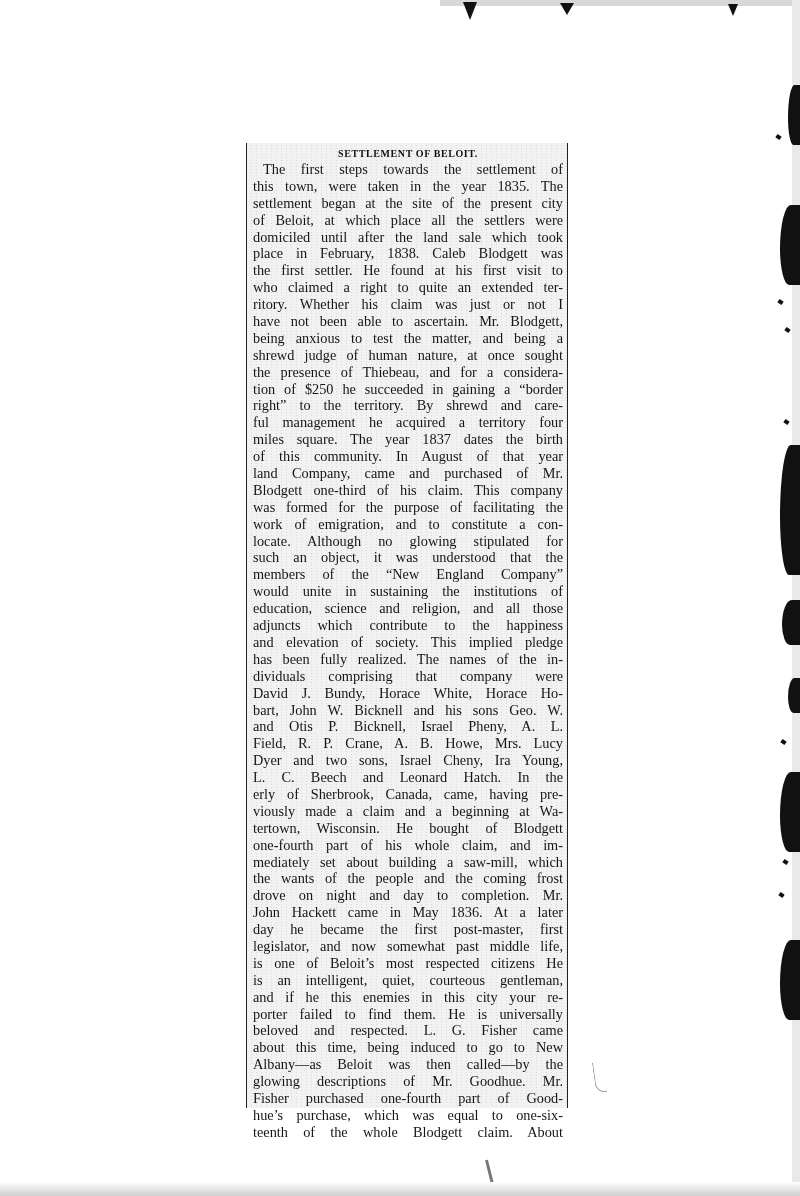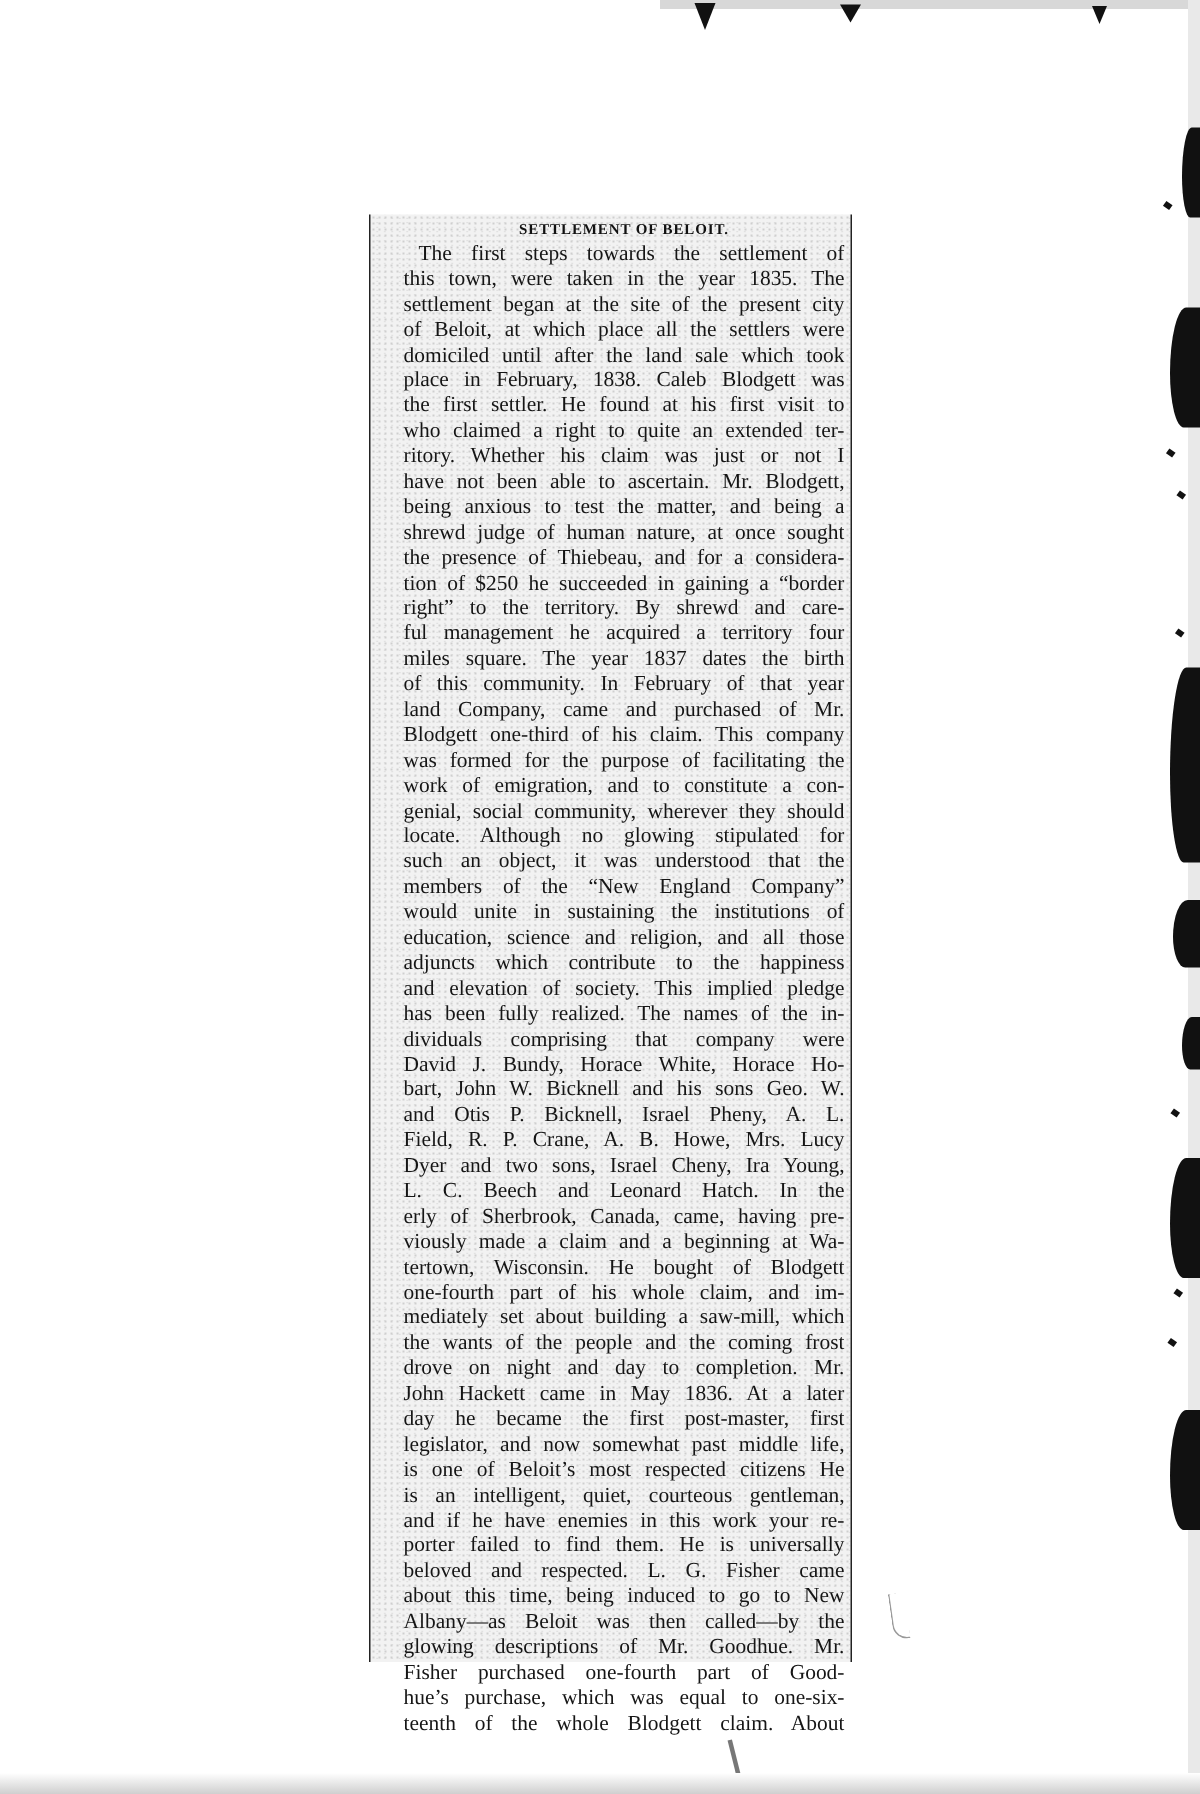--- a/index.html
+++ b/index.html
@@ -46,21 +46,21 @@
     position: absolute; left: 246px; top: 143px; width: 322px; height: 965px;
     background: #f2f2f2;
     background-image:
       radial-gradient(#cfcfcf 0.6px, transparent 0.7px),
       radial-gradient(#dadada 0.6px, transparent 0.7px);
     background-size: 4px 4px, 5px 3px;
     background-position: 0 0, 2px 1px;
     border-left: 1px solid #222;
     border-right: 1px solid #222;
     box-sizing: border-box;
-    padding: 4px 4px 0 22px;
+    padding: 4px 4px 0 6px;
   }
   .headline {
     text-align: center; font-weight: bold; font-size: 10px;
     letter-spacing: 0.6px; height: 14px; line-height: 14px; color: #111;
   }
   .body-lines { margin: 0; padding: 0; }
   .line {
     display: block; font-size: 14.3px; line-height: 16.9px; height: 16.9px;
     color: #151515; white-space: nowrap;
     text-align: justify; text-align-last: justify;
@@ -109,26 +109,25 @@
     <span class="line">who claimed a right to quite an extended ter-</span>
     <span class="line">ritory. Whether his claim was just or not I</span>
     <span class="line">have not been able to ascertain. Mr. Blodgett,</span>
     <span class="line">being anxious to test the matter, and being a</span>
     <span class="line">shrewd judge of human nature, at once sought</span>
     <span class="line">the presence of Thiebeau, and for a considera-</span>
     <span class="line">tion of $250 he succeeded in gaining a “border</span>
     <span class="line">right” to the territory. By shrewd and care-</span>
     <span class="line">ful management he acquired a territory four</span>
     <span class="line">miles square. The year 1837 dates the birth</span>
-    <span class="line">of this community. In February of that year</span>
+    <span class="line">of this community. In August of that year</span>
     <span class="line">land Company, came and purchased of Mr.</span>
     <span class="line">Blodgett one-third of his claim. This company</span>
     <span class="line">was formed for the purpose of facilitating the</span>
     <span class="line">work of emigration, and to constitute a con-</span>
-    <span class="line">genial, social community, wherever they should</span>
     <span class="line">locate. Although no glowing stipulated for</span>
     <span class="line">such an object, it was understood that the</span>
     <span class="line">members of the “New England Company”</span>
     <span class="line">would unite in sustaining the institutions of</span>
     <span class="line">education, science and religion, and all those</span>
     <span class="line">adjuncts which contribute to the happiness</span>
     <span class="line">and elevation of society. This implied pledge</span>
     <span class="line">has been fully realized. The names of the in-</span>
     <span class="line">dividuals comprising that company were</span>
     <span class="line">David J. Bundy, Horace White, Horace Ho-</span>
@@ -142,21 +141,21 @@
     <span class="line">tertown, Wisconsin. He bought of Blodgett</span>
     <span class="line">one-fourth part of his whole claim, and im-</span>
     <span class="line">mediately set about building a saw-mill, which</span>
     <span class="line">the wants of the people and the coming frost</span>
     <span class="line">drove on night and day to completion. Mr.</span>
     <span class="line">John Hackett came in May 1836. At a later</span>
     <span class="line">day he became the first post-master, first</span>
     <span class="line">legislator, and now somewhat past middle life,</span>
     <span class="line">is one of Beloit’s most respected citizens He</span>
     <span class="line">is an intelligent, quiet, courteous gentleman,</span>
-    <span class="line">and if he have enemies in this work your re-</span>
+    <span class="line">and if he this enemies in this city your re-</span>
     <span class="line">porter failed to find them. He is universally</span>
     <span class="line">beloved and respected. L. G. Fisher came</span>
     <span class="line">about this time, being induced to go to New</span>
     <span class="line">Albany—as Beloit was then called—by the</span>
     <span class="line">glowing descriptions of Mr. Goodhue. Mr.</span>
     <span class="line">Fisher purchased one-fourth part of Good-</span>
     <span class="line">hue’s purchase, which was equal to one-six-</span>
     <span class="line">teenth of the whole Blodgett claim. About</span>
 
   </div>

